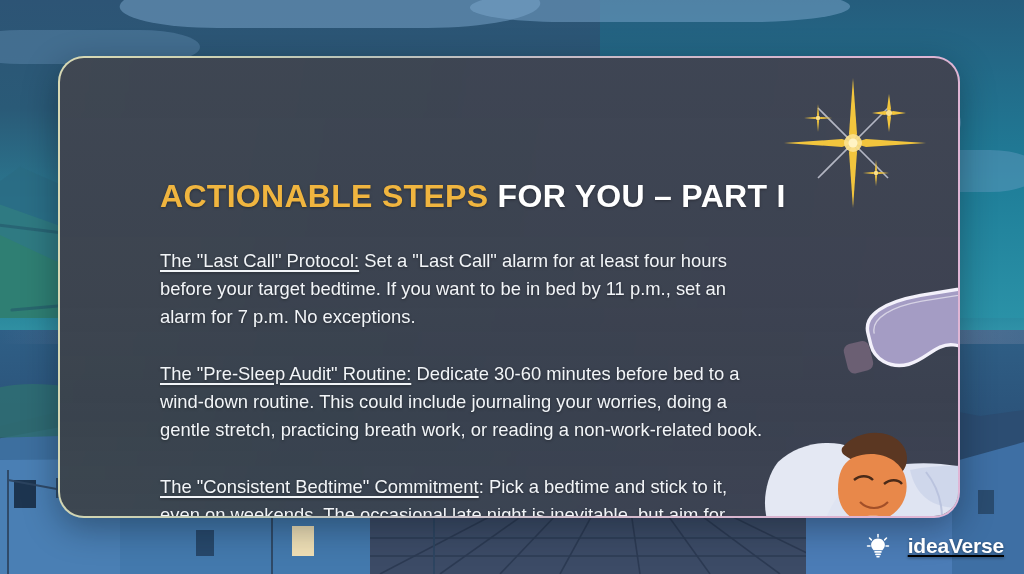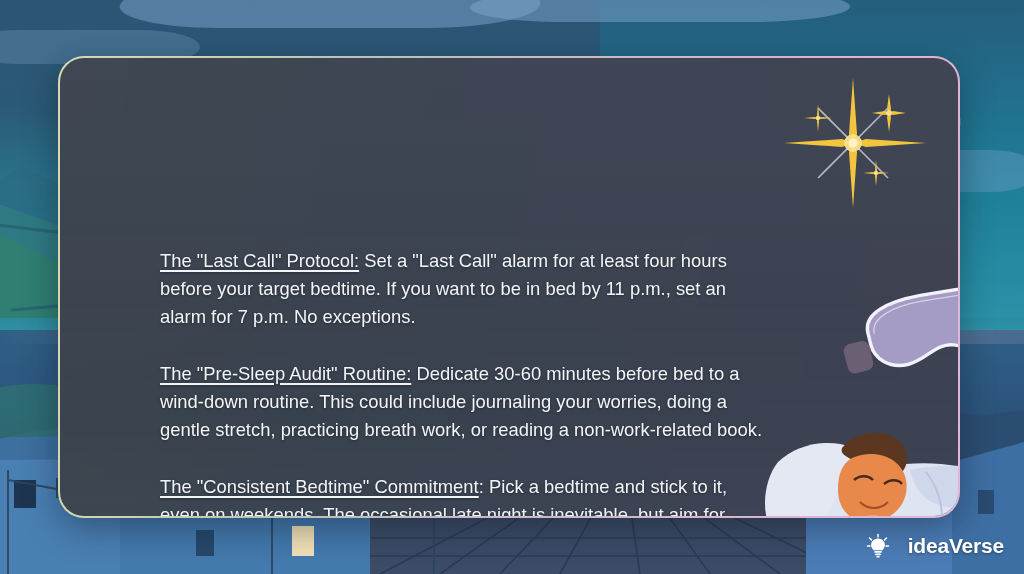--- a/index.html
+++ b/index.html
@@ -126,21 +126,21 @@
   #body-text .para:last-child { margin-bottom:0; }
   #body-text .lead {
     text-decoration:underline;
     text-decoration-thickness:1.6px;
     text-underline-offset:3px;
   }
 
   
   #logo {
     position:absolute; right:20px; bottom:14px;
-    display:flex; align-items:center; gap:16px;
+    display:flex; align-items:center; gap:16px;text-decoration:underline;
   }
   #logo-text {
     color:#ffffff; font-size:21px; font-weight:bold; letter-spacing:-.2px;
     text-shadow:0 1px 3px rgba(0,0,0,.4);
   }
 </style>
 </head>
 <body>
 
 <div id="slide">
@@ -325,20 +325,24 @@
             <path d="M52,150 C54,140 62,132 74,130"></path>
             <path d="M66,150 C68,140 76,132 88,131"></path>
             <path d="M80,150 C82,141 90,134 102,133"></path>
             <path d="M94,150 C96,142 104,137 116,136"></path>
           </g>
 
           <rect x="0" y="146" width="308" height="4" fill="#9aa6c4" opacity=".7"></rect>
         </svg>
       </div>
 
+      <h1 id="title">
+        <span class="gold">ACTIONABLE STEPS</span>
+        <span class="wht">FOR YOU – PART I</span>
+      </h1>
 
       <div id="body-text">
         <p class="para">
           <span class="lead">The "Last Call" Protocol:</span><span> Set a "Last Call" alarm for at least four hours before your target bedtime. If you want to be in bed by 11 p.m., set an alarm for 7 p.m. No exceptions.</span>
         </p>
         <p class="para">
           <span class="lead">The "Pre-Sleep Audit" Routine:</span><span> Dedicate 30-60 minutes before bed to a wind-down routine. This could include journaling your worries, doing a gentle stretch, practicing breath work, or reading a non-work-related book.</span>
         </p>
         <p class="para">
           <span class="lead">The "Consistent Bedtime" Commitment</span><span>: Pick a bedtime and stick to it, even on weekends. The occasional late night is inevitable, but aim for consistency 80-90% of the time.</span>

